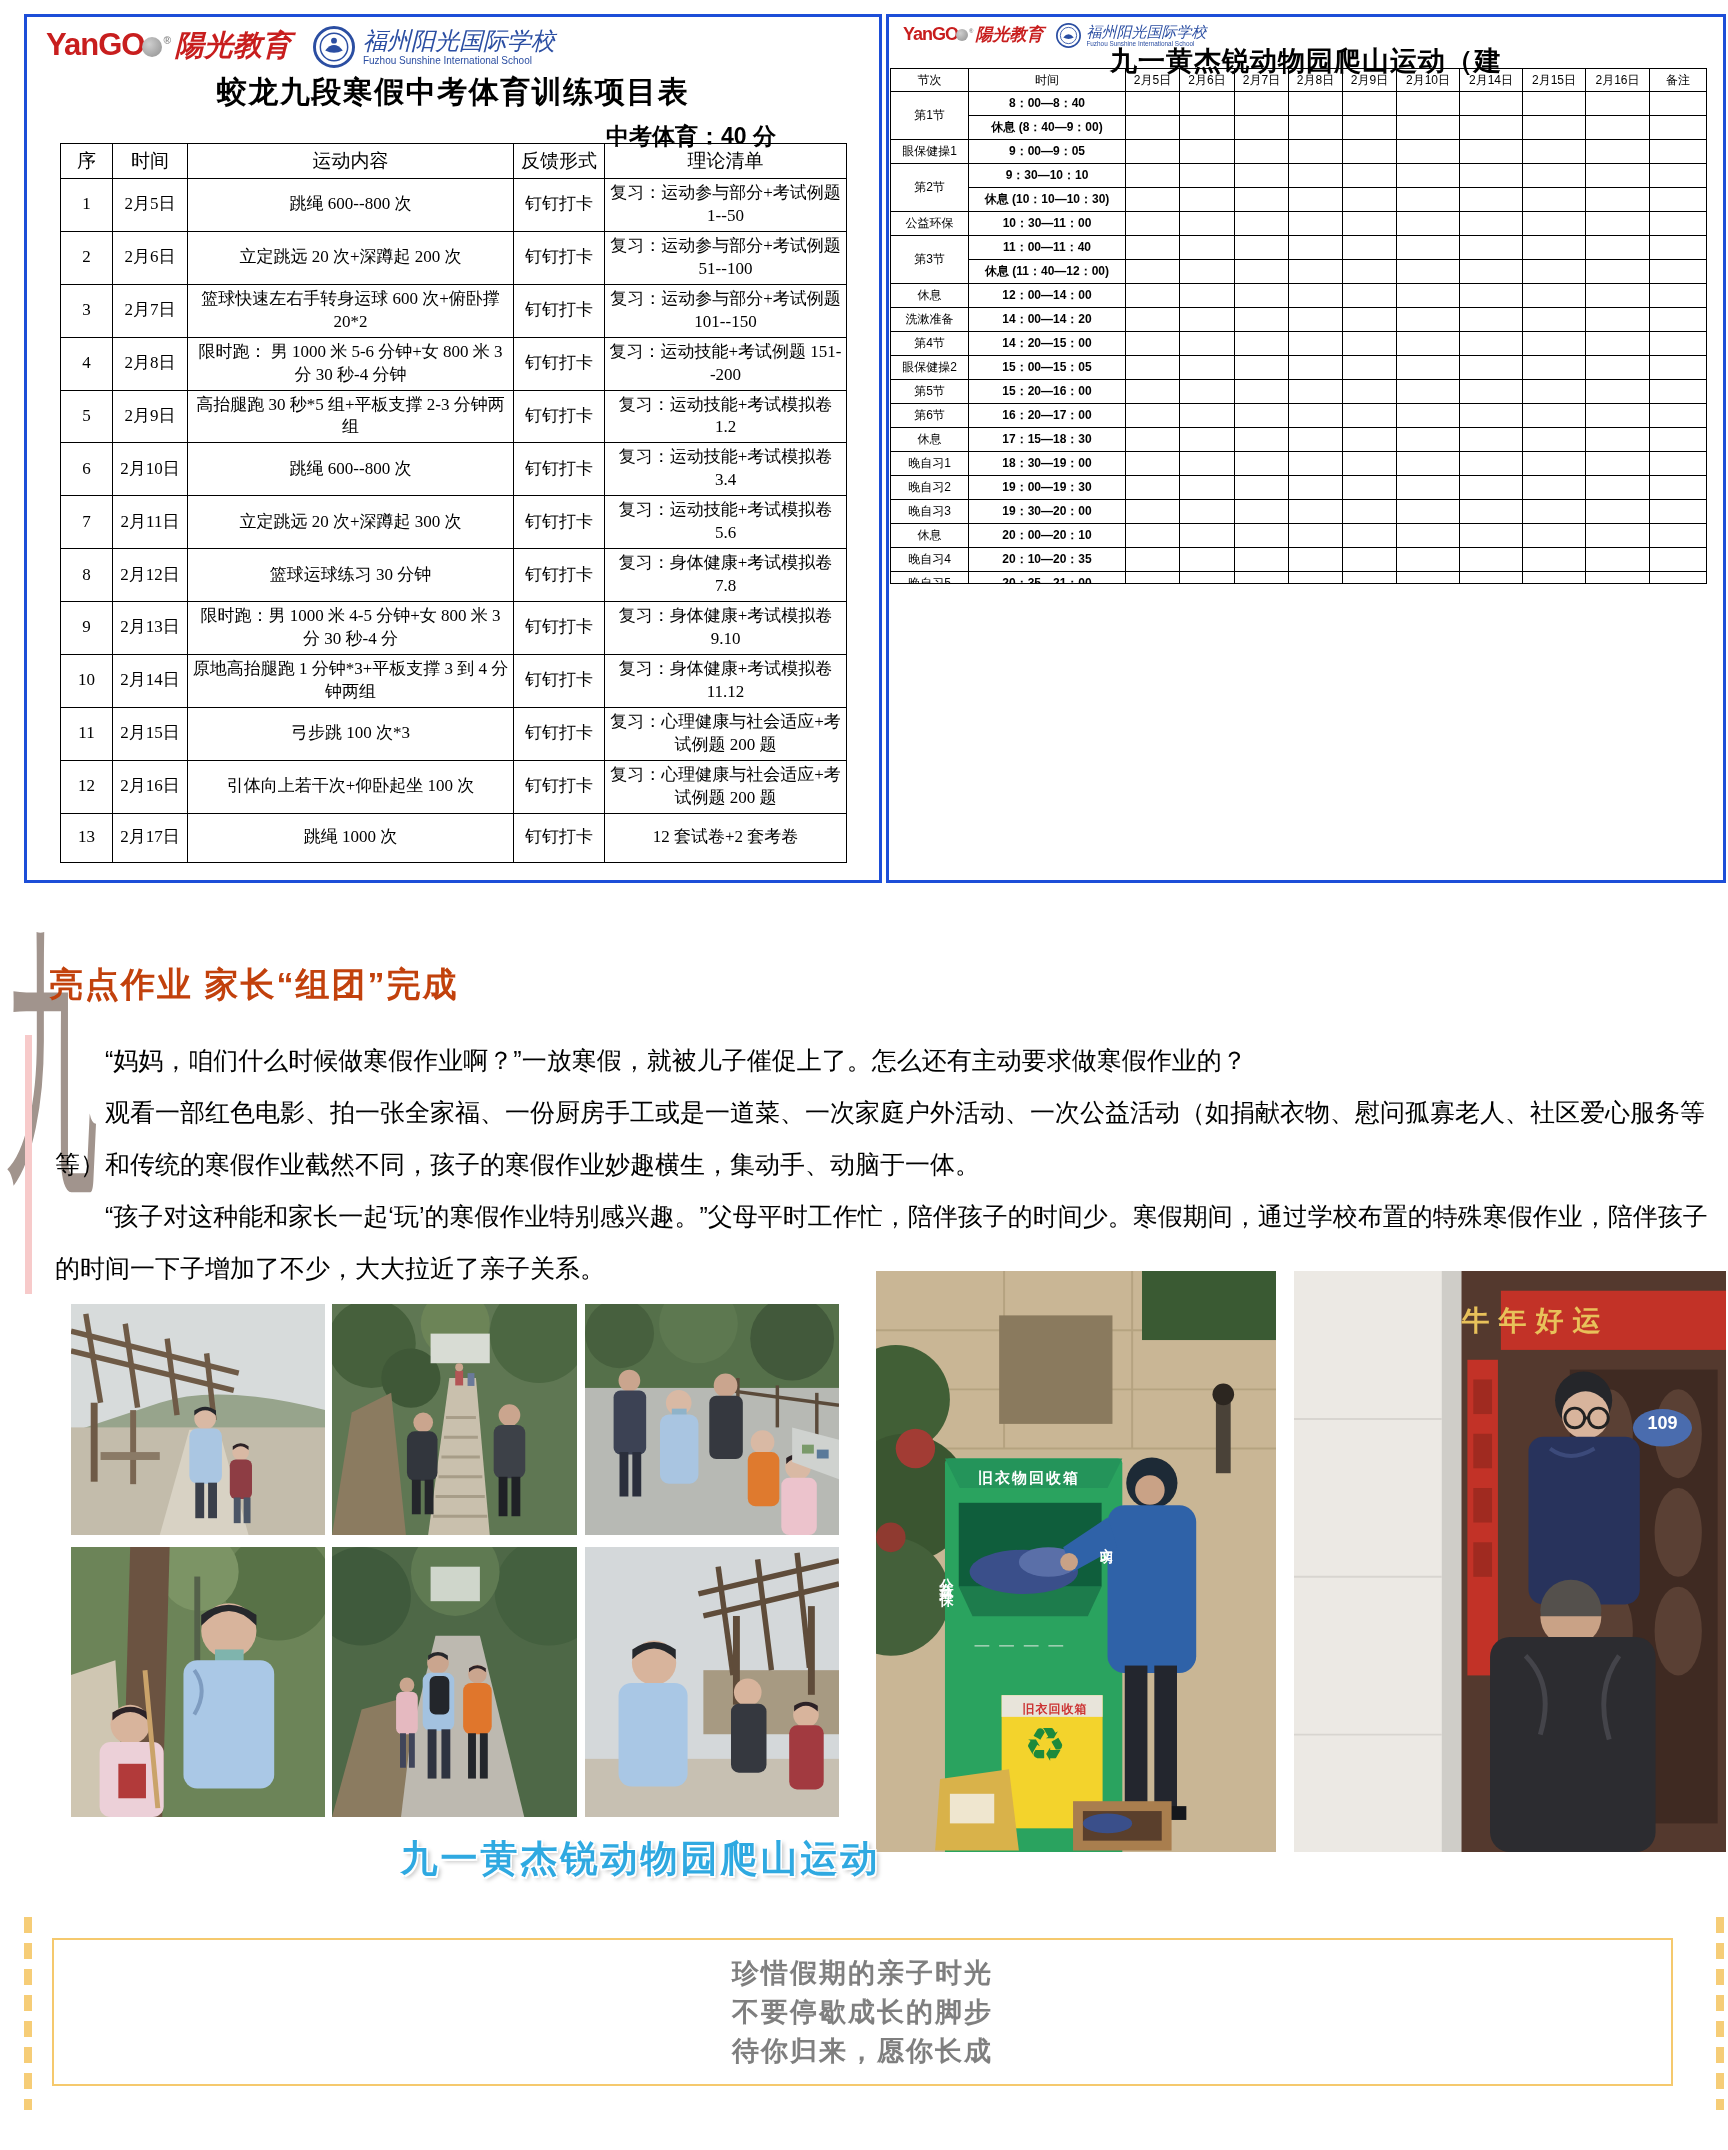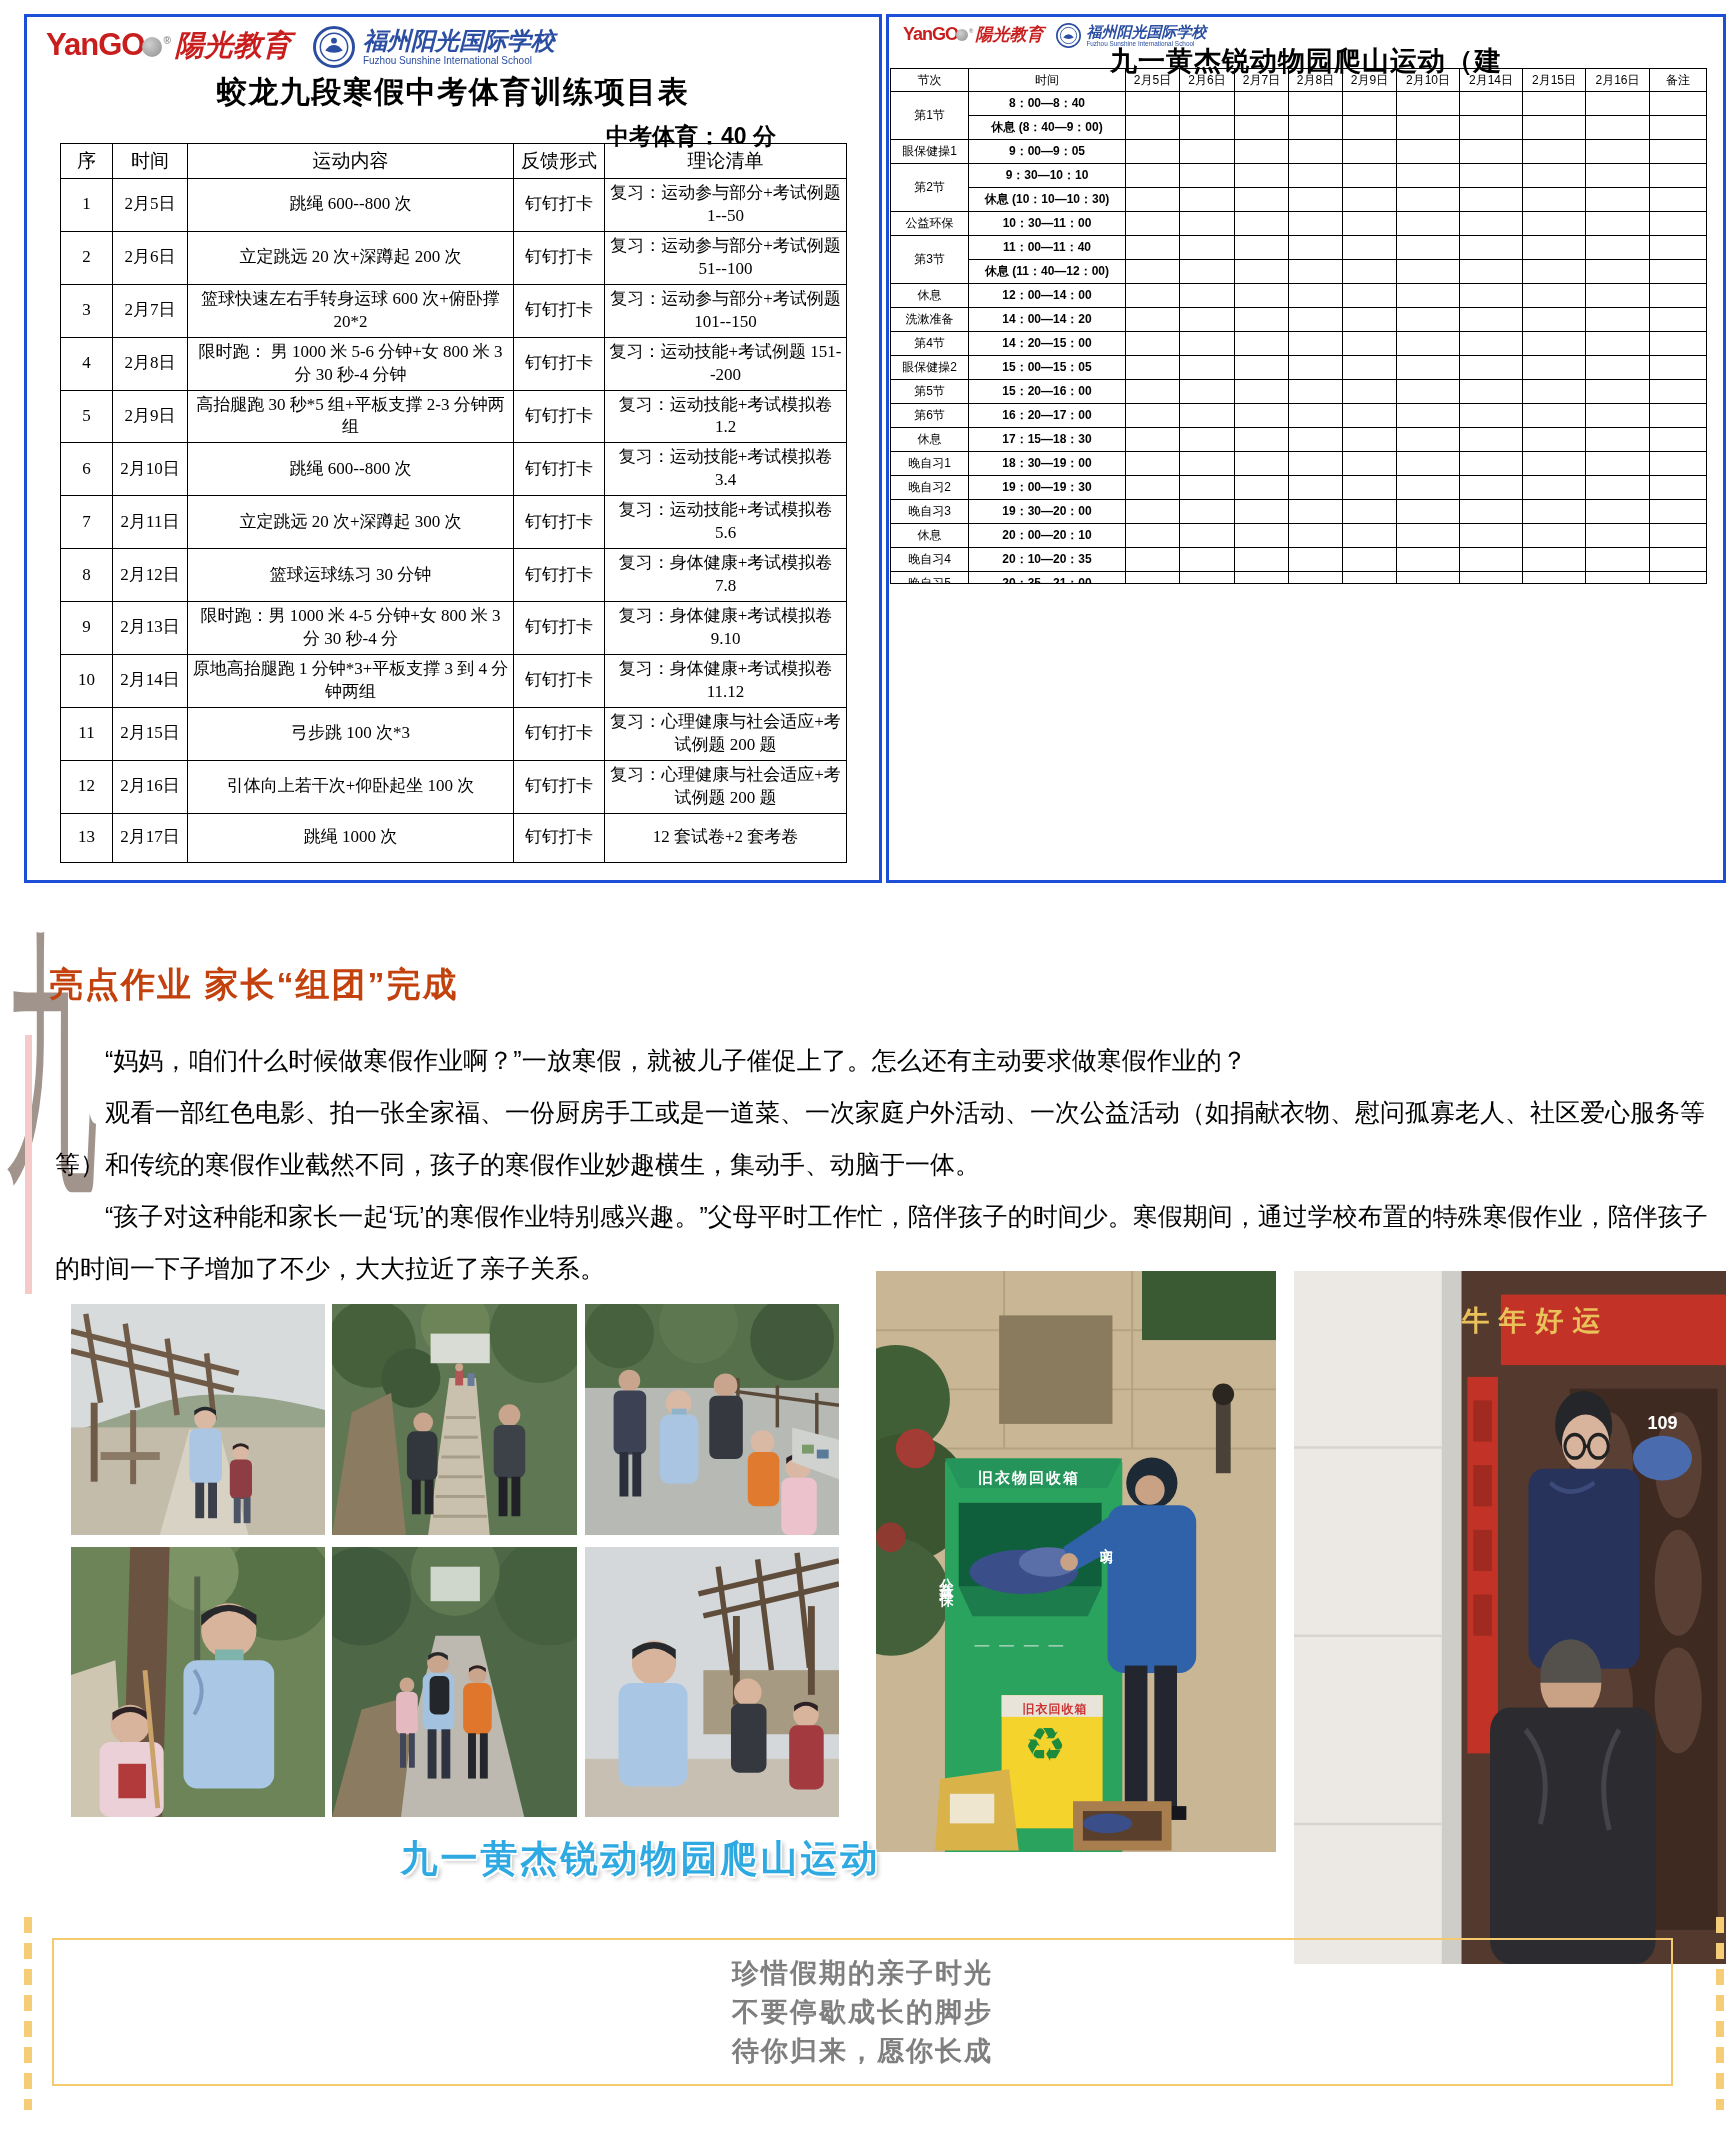--- a/index.html
+++ b/index.html
@@ -11,21 +11,21 @@
   #left-panel{left:24px;width:858px;}
   #right-panel{left:886px;width:840px;}
 
   .logo-row{position:absolute;display:flex;align-items:flex-start;white-space:nowrap;}
   .brand{font-weight:bold;color:#c81e1e;letter-spacing:-1px;}
   .brand .reg{font-size:.33em;color:#8c8c8c;vertical-align:super;}
   .globe{display:inline-block;border-radius:50%;background:radial-gradient(circle at 35% 35%,#cfcfcf,#8f8f8f);vertical-align:-6%;margin:0 1px 0 -2px;}
   .brand-cn{font-family:"Liberation Serif","DejaVu Serif",serif;font-style:italic;font-weight:bold;color:#c81e1e;}
   .emblem{flex:0 0 auto;}
   .school{display:flex;flex-direction:column;line-height:1.1;}
-  .school-cn{font-weight:bold;font-style:italic;color:#2b4ea2;}
+  .school-cn{font-weight:normal;font-style:italic;color:#2b4ea2;}
   .school-en{color:#2b4ea2;}
 
   .panel-title{position:absolute;left:0;width:100%;text-align:center;font-weight:bold;color:#000;}
   #left-title{top:55px;font-size:30px;letter-spacing:1.5px;}
   #left-subtitle{position:absolute;top:104px;right:103px;font-size:23px;font-weight:bold;}
   #right-title{top:26px;font-size:27px;letter-spacing:1px;}
 
   
   #training-table{position:absolute;left:33px;top:126px;border-collapse:collapse;table-layout:fixed;
     font-family:"Liberation Serif","DejaVu Serif",serif;font-size:17px;}
@@ -50,21 +50,21 @@
   #pink-bar{position:absolute;left:25px;top:1035px;width:7.4px;height:259px;background:#f7caca;}
   #paragraphs{position:absolute;left:55px;top:1034px;width:1666px;font-size:25px;line-height:52px;}
   #paragraphs p{margin:0;text-indent:2em;}
 
   
   #left-grid{position:absolute;left:71px;top:1304px;width:769px;display:grid;
     grid-template-columns:254px 245px 254px;grid-template-rows:231px 270px;column-gap:7.4px;row-gap:12.3px;}
   .photo{position:relative;overflow:hidden;background:#777;}
   .photo svg{position:absolute;inset:0;width:100%;height:100%;}
   #photo-donation{position:absolute;left:876px;top:1271px;width:400px;height:581px;}
-  #photo-door{position:absolute;left:1294px;top:1271px;width:432px;height:693px;}
+  #photo-door{position:absolute;left:1294px;top:1271px;width:432px;height:581px;}
 
   .ph-label{position:absolute;color:#fff;font-weight:bold;}
   #bin-title{left:74px;top:198px;width:158px;text-align:center;font-size:15px;letter-spacing:2px;}
   #bin-vert{left:62px;top:296px;writing-mode:vertical-rl;font-size:14px;letter-spacing:5px;}
   #bin-vert2{left:221px;top:266px;writing-mode:vertical-rl;font-size:13px;letter-spacing:4px;}
   #poster-head{left:132px;top:430px;width:94px;text-align:center;font-size:12px;color:#c33;letter-spacing:1px;}
   #poster-recycle{left:148px;top:446px;font-size:47px;color:#1d8a3c;font-weight:normal;}
   #door-banner-text{left:54px;top:31px;width:375px;text-align:center;font-size:28px;color:#e8c15a;letter-spacing:9px;}
   #door-number{left:339px;top:142px;width:59px;text-align:center;font-size:18px;color:#fff;}
 

